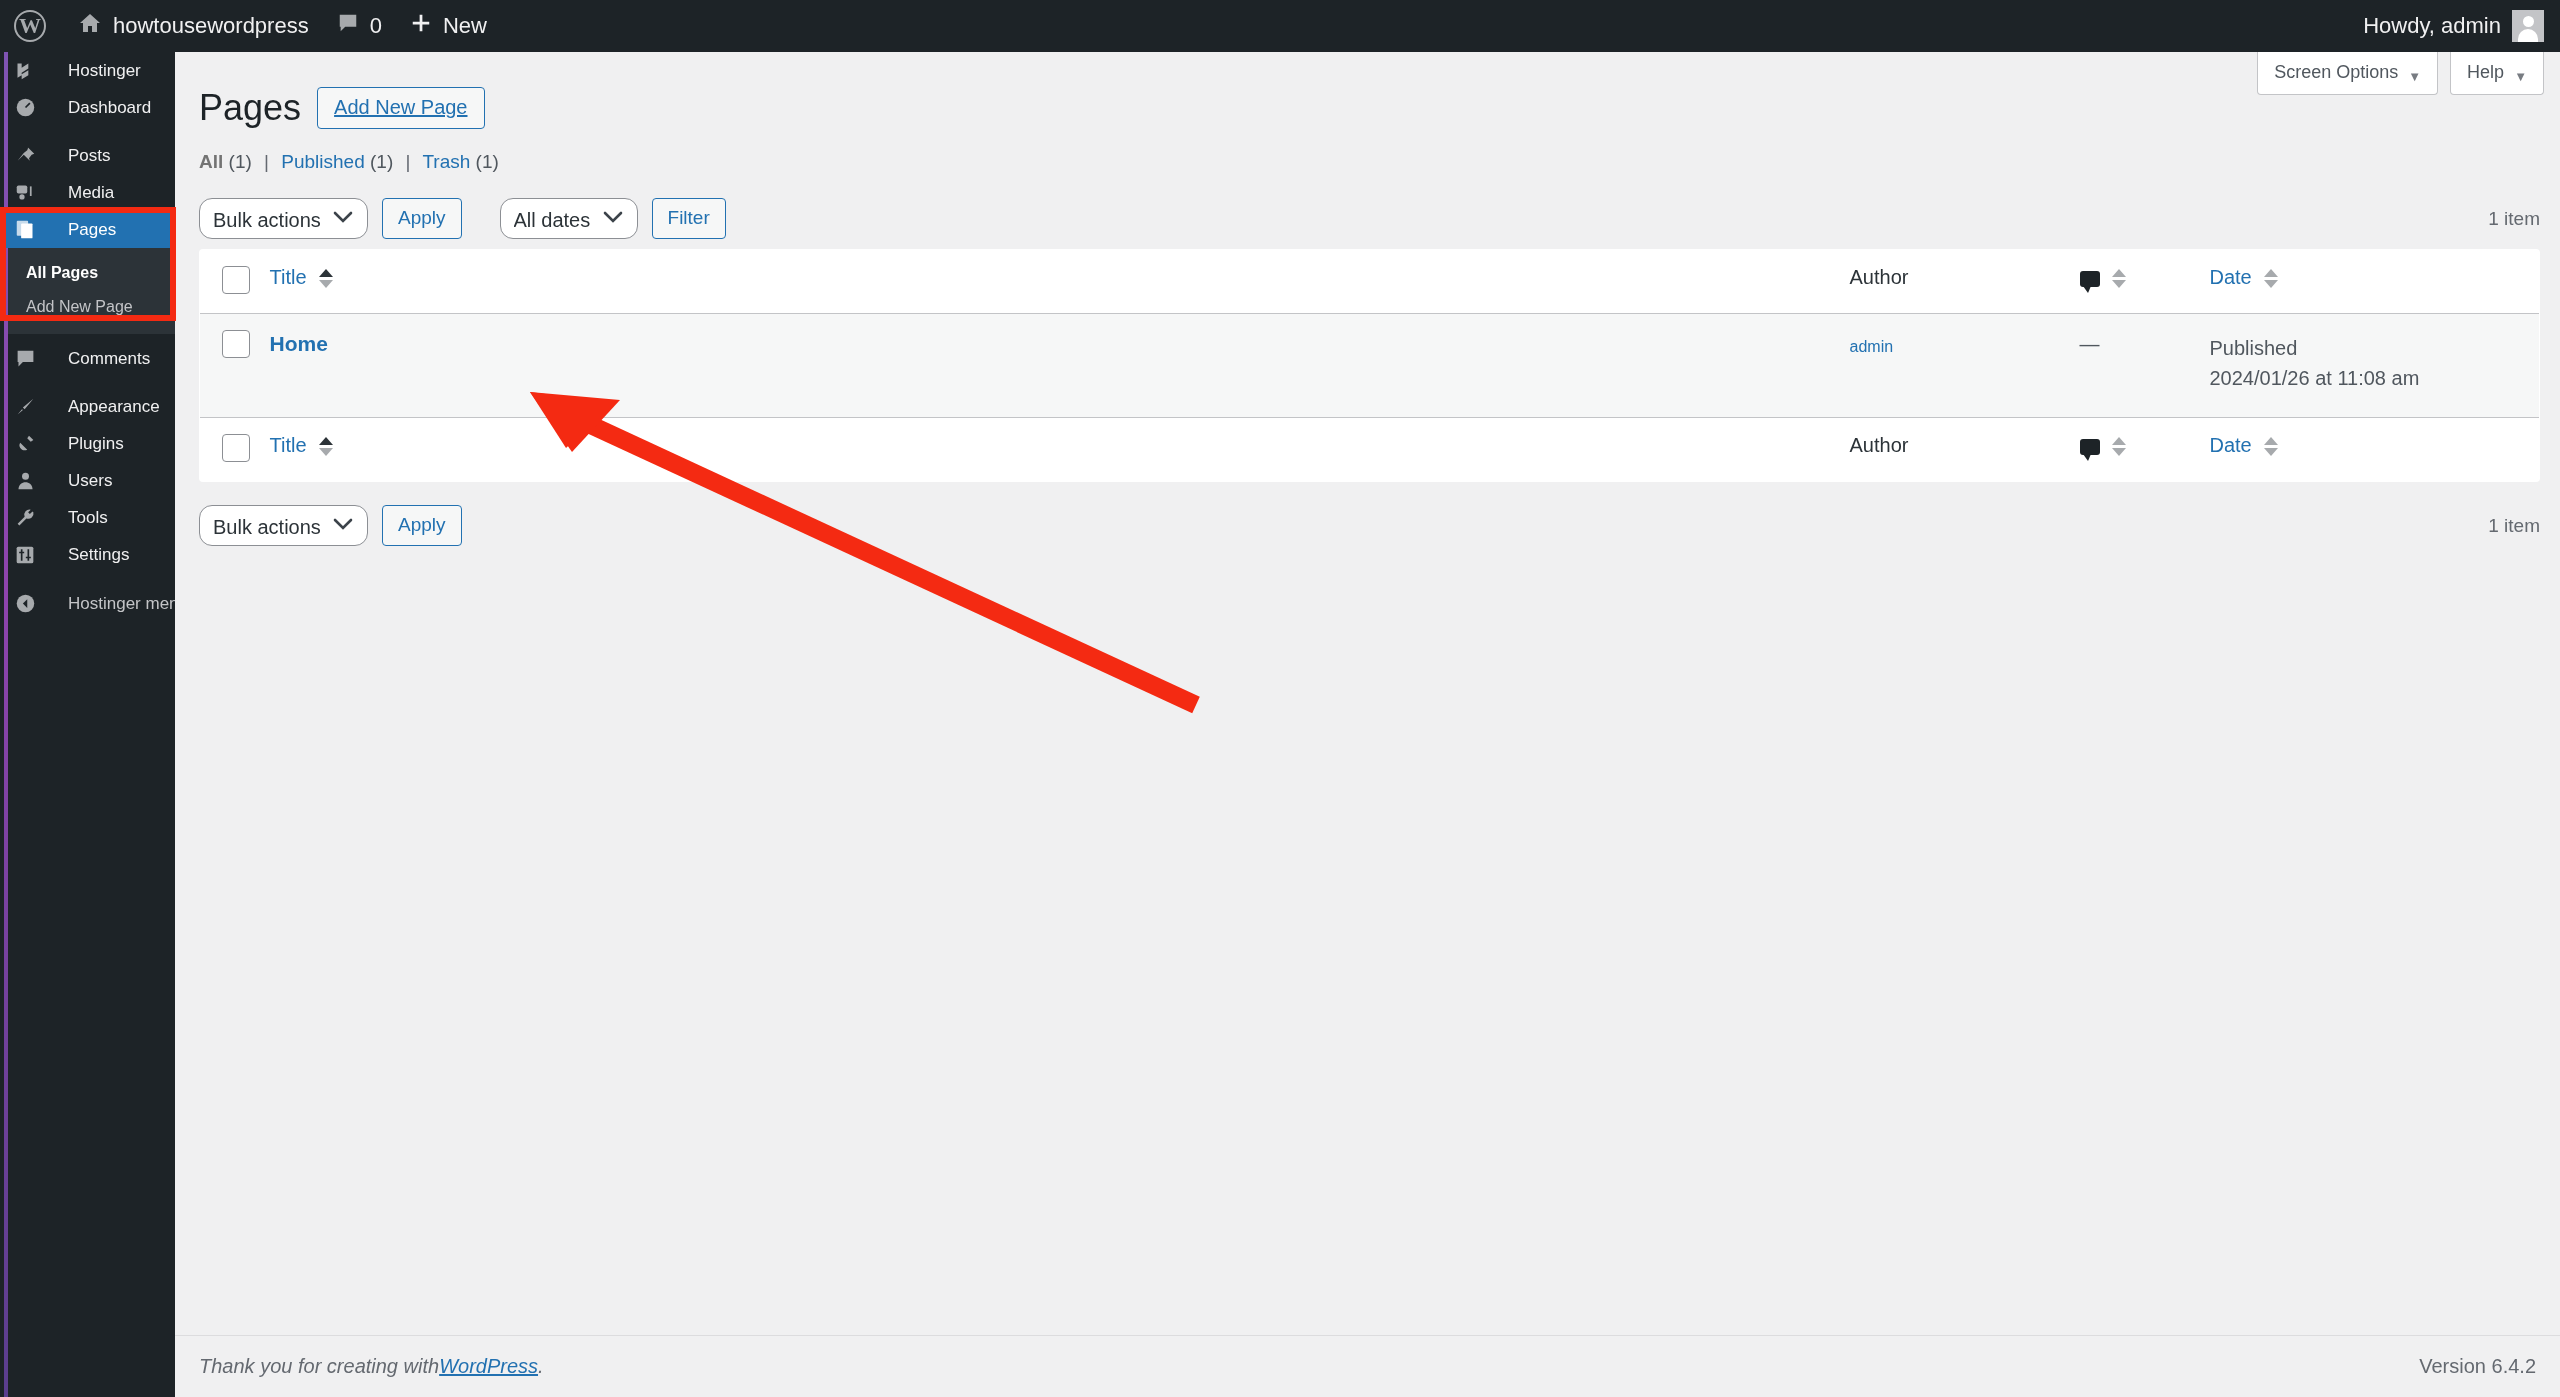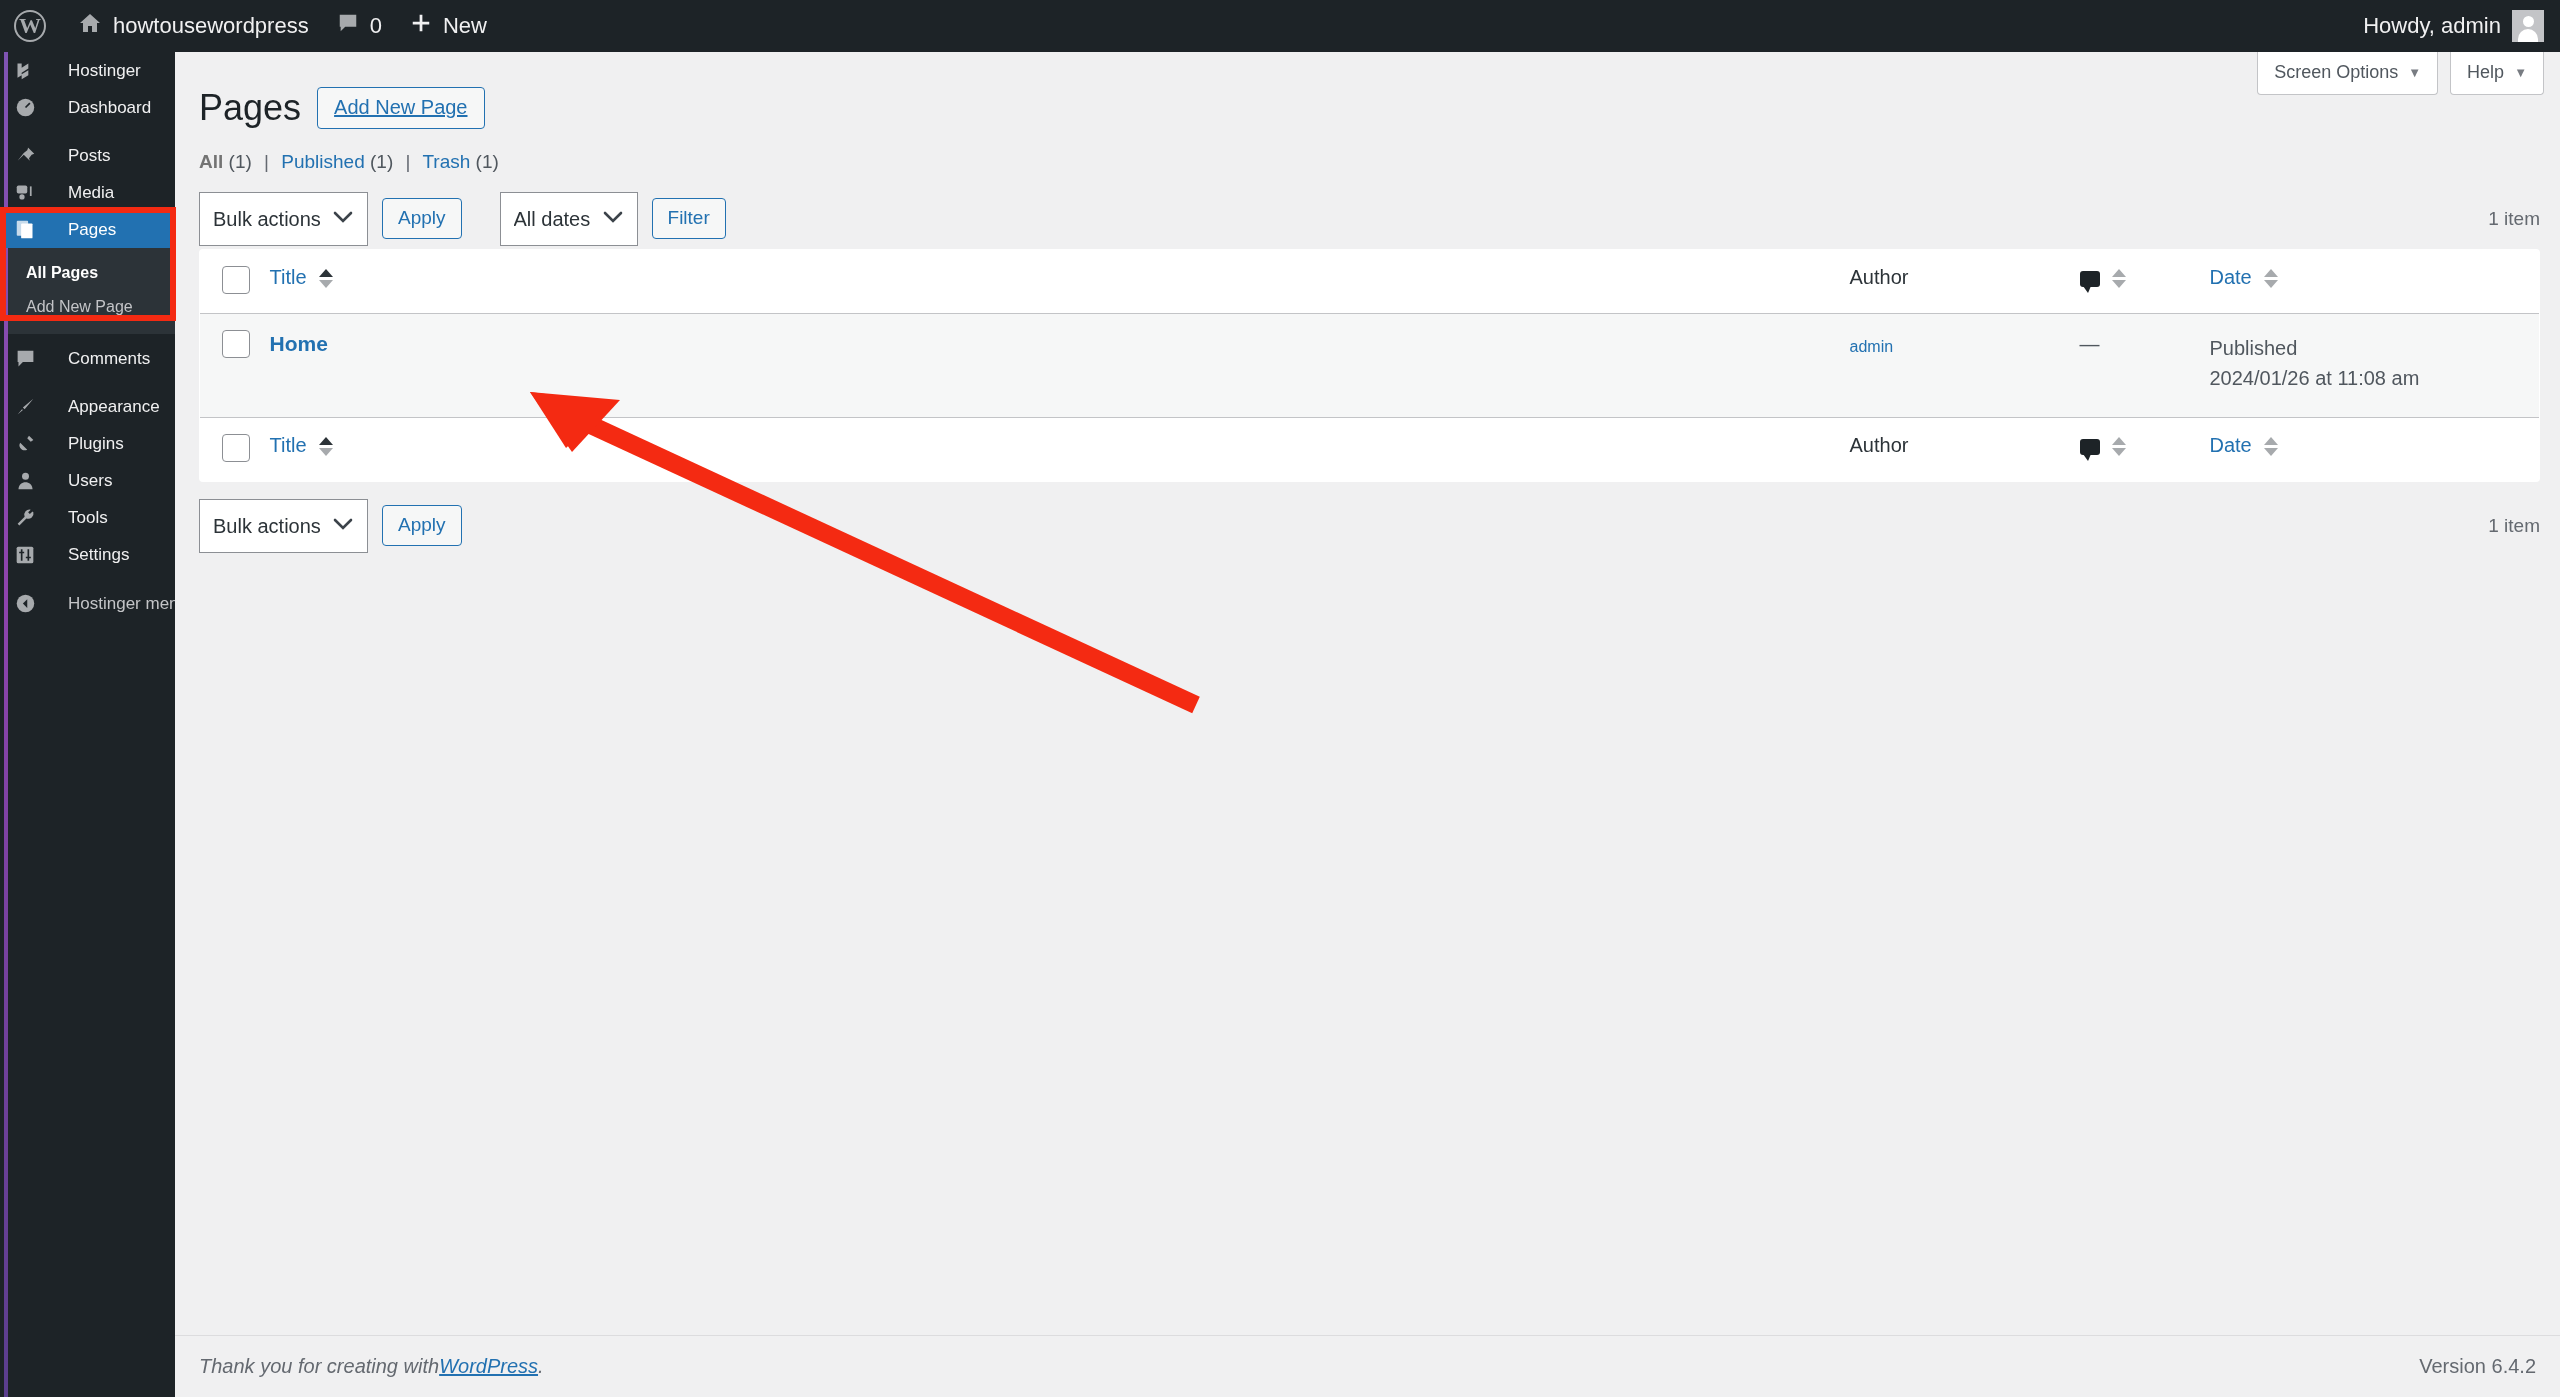--- a/index.html
+++ b/index.html
@@ -93,21 +93,21 @@
   }
   #screen-meta-links {
     position: absolute; top: 0px; right: 16px;
     display: flex; gap: 12px;
   }
   .meta-toggle {
     background: #fff; border: 1px solid #c3c4c7; border-top: none;
     border-radius: 0 0 4px 4px;
     font-size: 18px; color: #50575e;
     padding: 10px 16px 11px 16px;
-    display: flex; align-items: center; gap: 10px;
+    display: flex; align-items: flex-end; gap: 10px;
   }
   .caret-down { font-size: 13px; color: #787c82; line-height: 1; }
 
   .page-head {
     display: flex; align-items: center; gap: 16px;
     padding: 33px 0 0 24px;
   }
   h1.wp-heading {
     font-size: 36px; font-weight: normal; color: #1d2327; line-height: 1.3;
   }
@@ -144,23 +144,23 @@
   }
 
   .tablenav {
     display: flex; align-items: center; gap: 14px;
     padding: 0 20px 0 24px; height: 60px; position: relative;
   }
   .tablenav.top { margin-top: 16px; }
   .tablenav.bottom { margin-top: 14px; }
   .wp-select {
     appearance: none; -webkit-appearance: none;
-    background: #fff; border: 1px solid #8c8f94; border-radius: 0;
+    background: #fff; border: 1px solid #8c8f94; border-radius: 13px;
     color: #2c3338; font-size: 20px;
-    height: 54px; padding: 0 46px 0 13px; line-height: 42px;
+    height: 41px; padding: 0 46px 0 13px; line-height: 42px;
     font-family: "Liberation Sans", sans-serif;
     position: relative;
   }
   .select-wrap { position: relative; display: inline-block; }
   .select-wrap .chev {
     position: absolute; right: 15px; top: 50%; transform: translateY(-50%);
     pointer-events: none; color: #3c434a;
   }
   .displaying-num {
     margin-left: auto; font-size: 19px; color: #646970;

